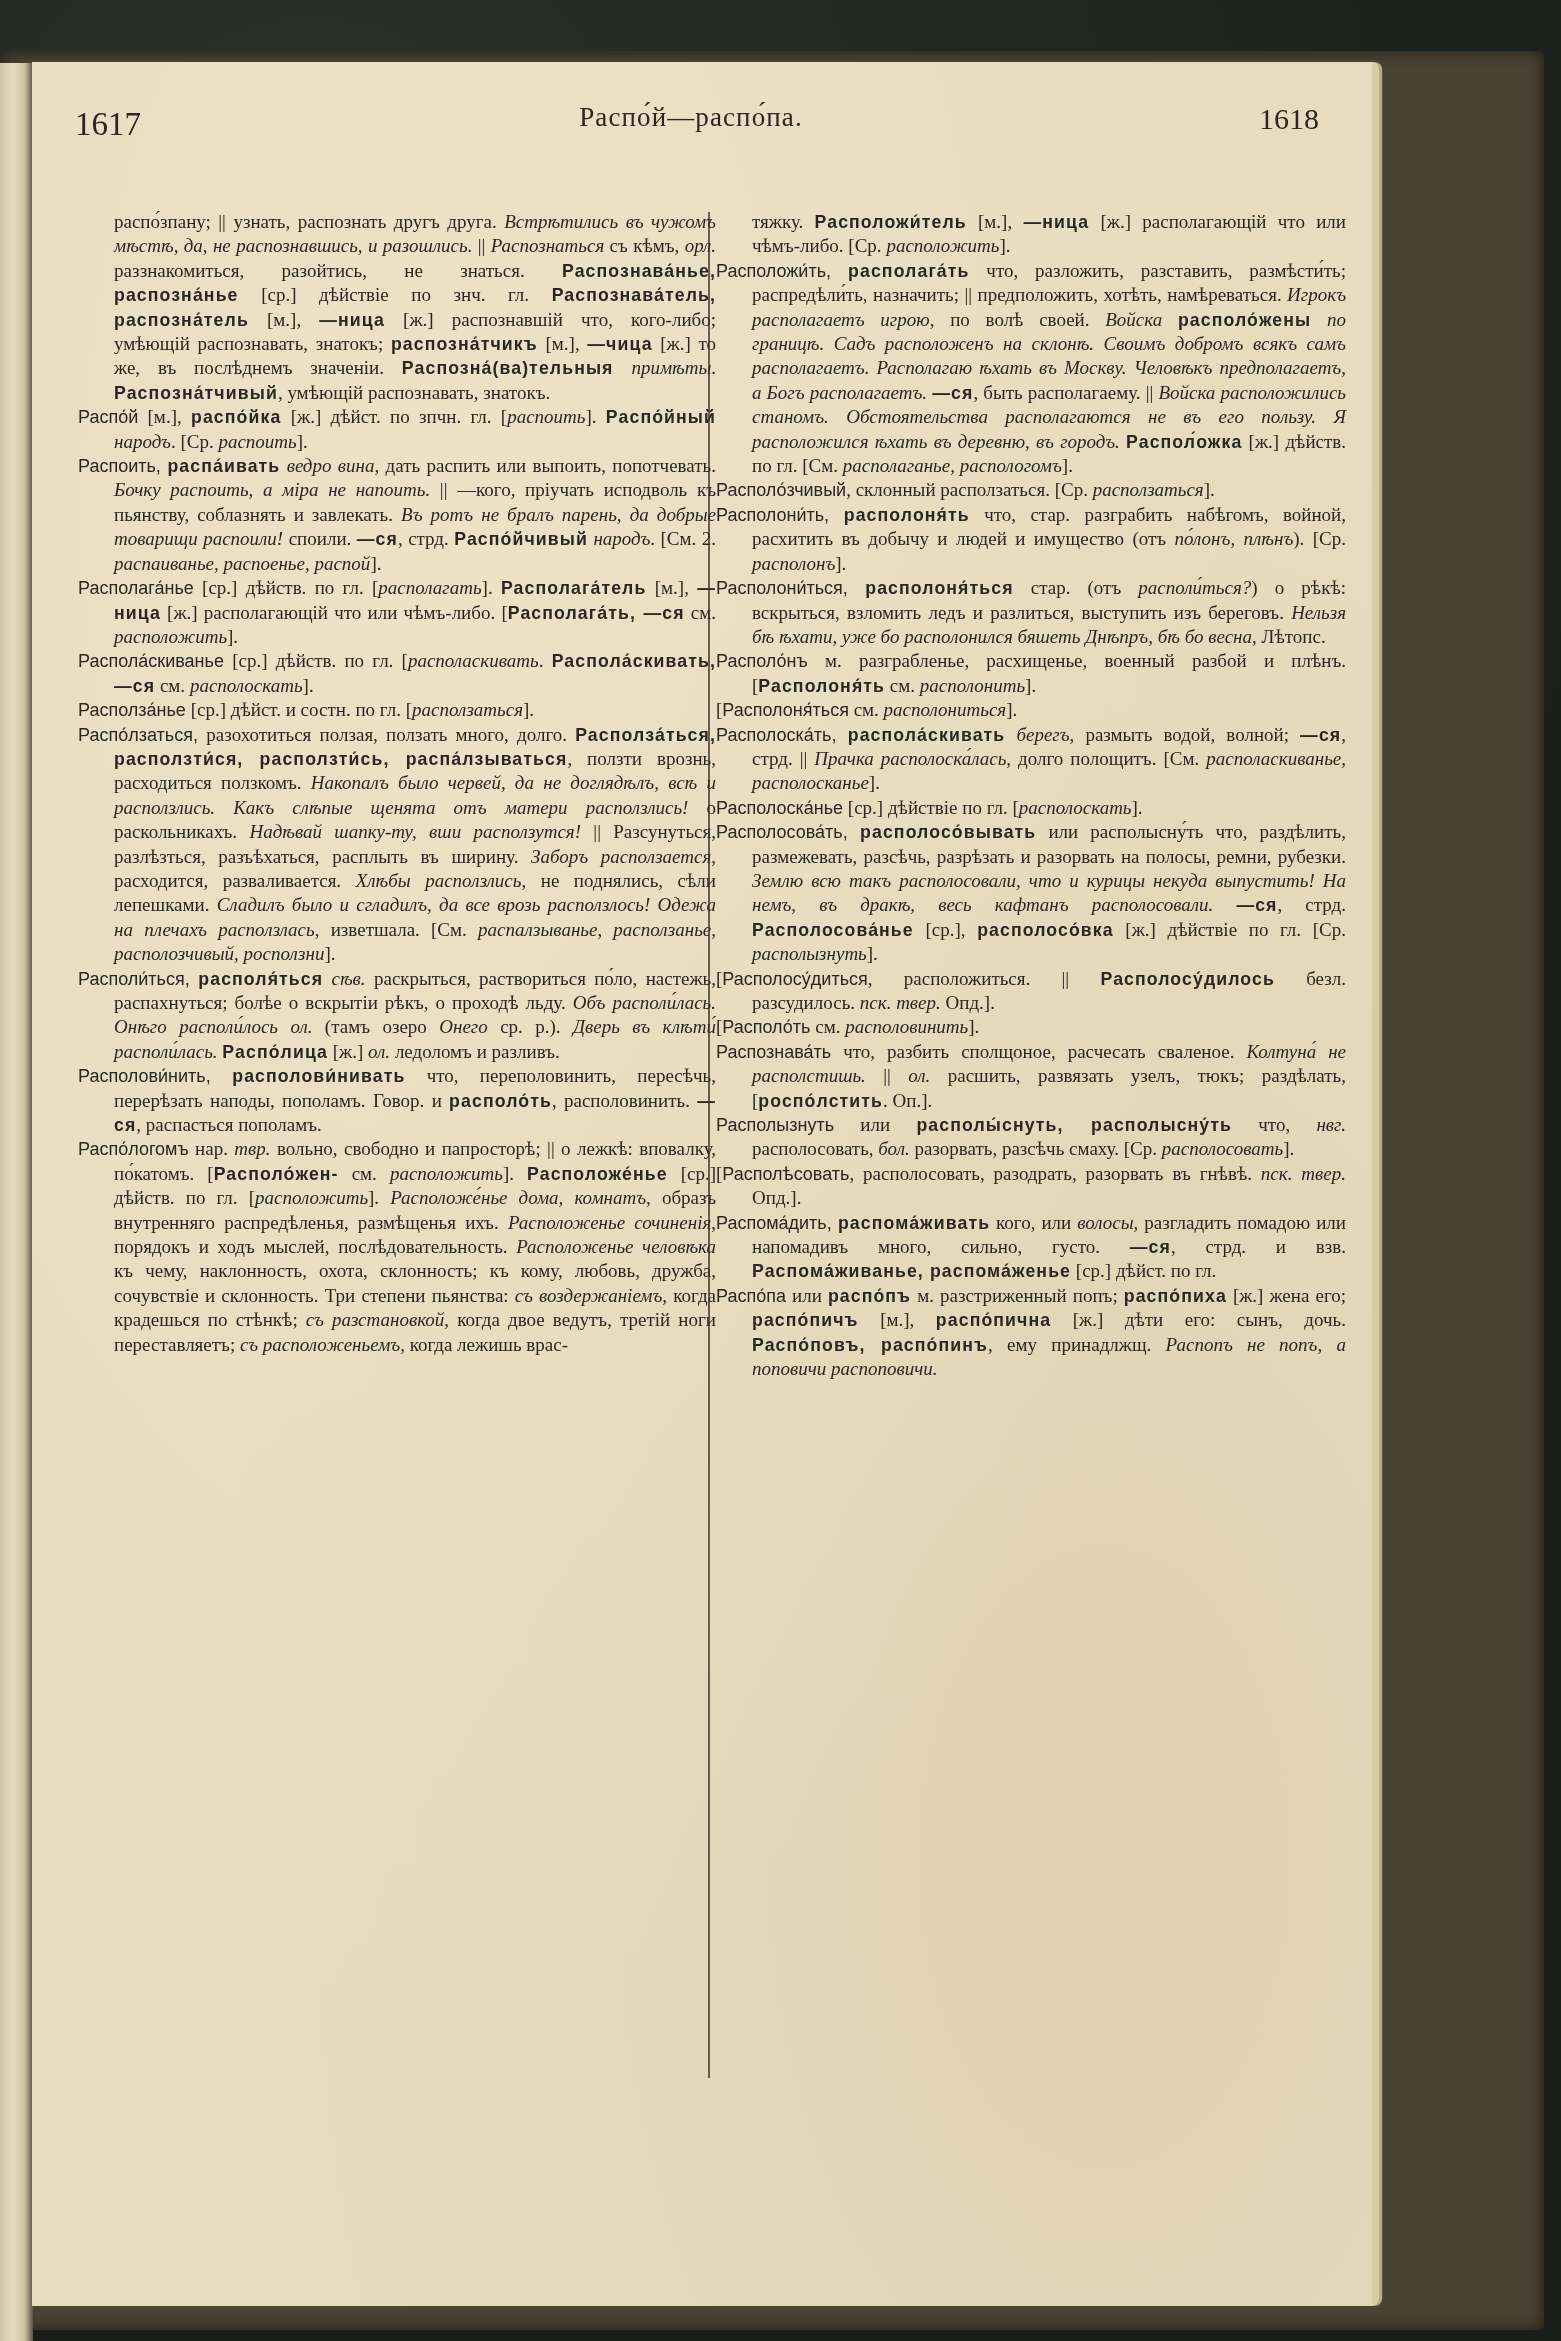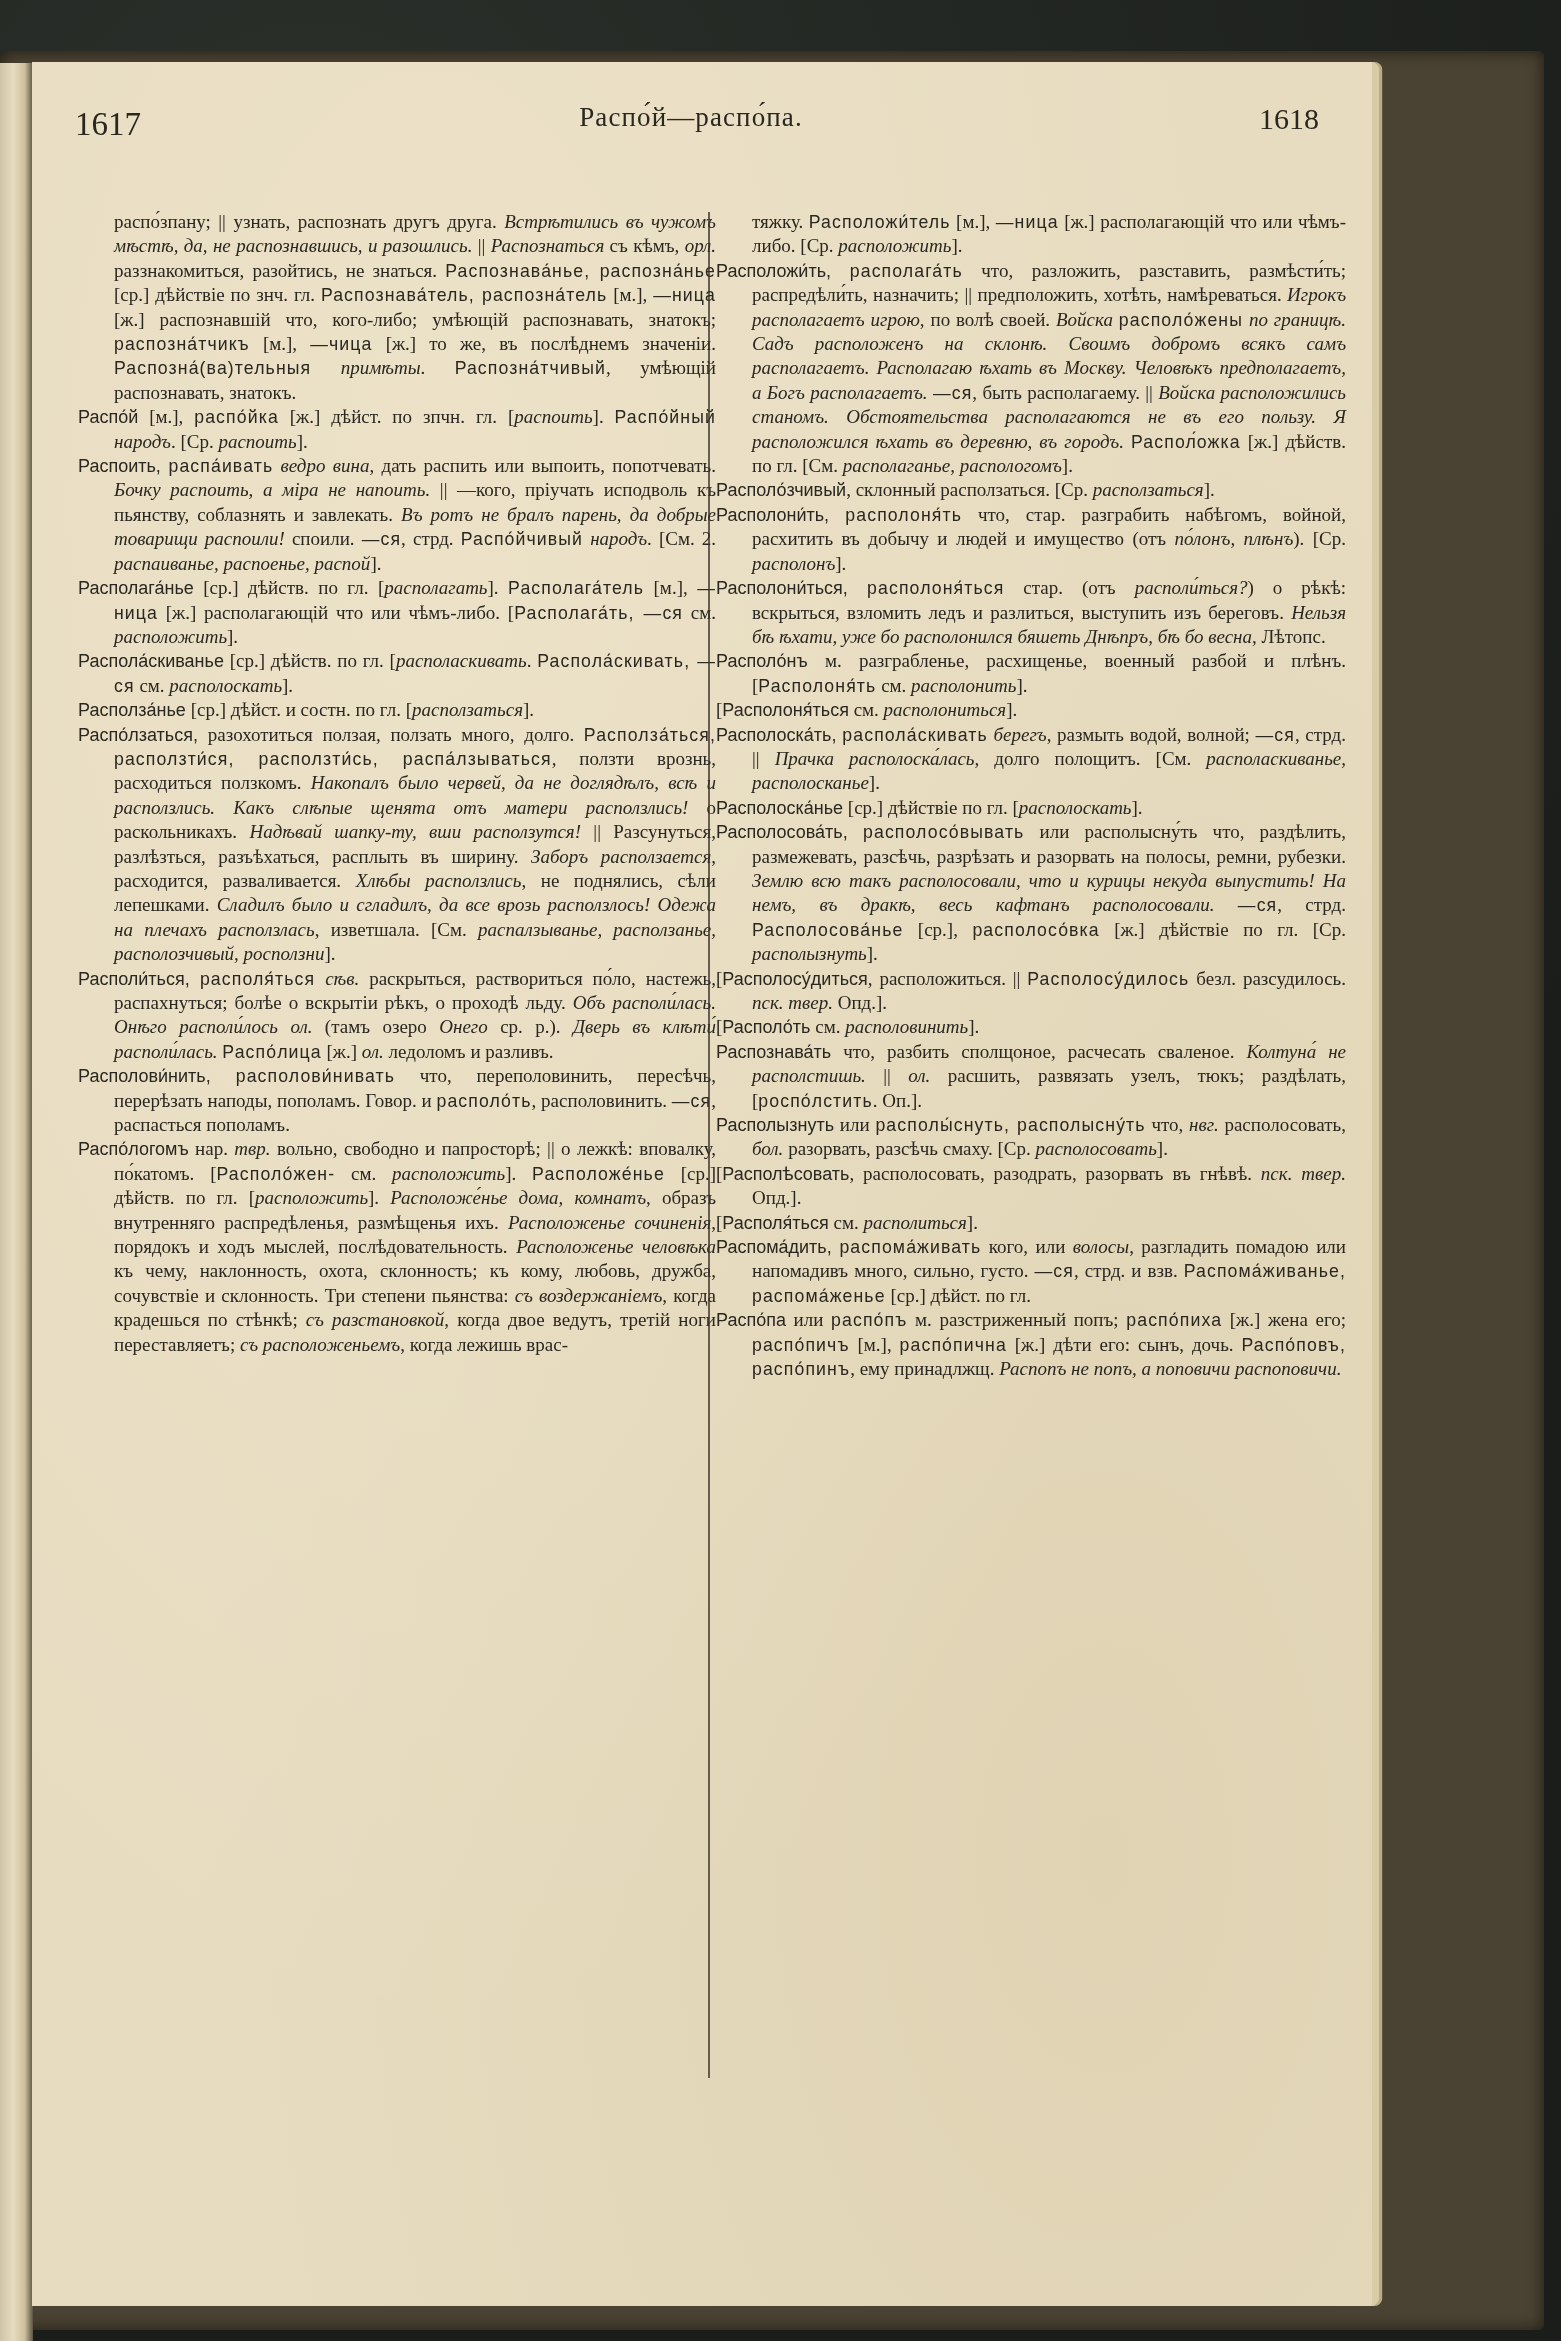--- a/index.html
+++ b/index.html
@@ -47,21 +47,21 @@
     font-family: "Liberation Serif", "DejaVu Serif", serif;
   }
   .col.left { left: 78px; width: 638px; }
   .col.right { left: 716px; width: 630px; }
   .col-rule {
     position: absolute; left: 708px; top: 212px; width: 1.6px; height: 1866px;
     background: #3a342b; opacity: .75;
   }
   .entry { margin: 0; padding-left: 36px; text-indent: -36px; }
   .entry.cont { text-indent: 0; }
-  .hw { font-family: "Liberation Sans", "DejaVu Sans", sans-serif; font-weight: normal; letter-spacing: 1.1px; font-size: 17.7px; }
+  .hw { font-family: "Liberation Sans", "DejaVu Sans", sans-serif; font-weight: bold; letter-spacing: 1.1px; font-size: 17.7px; }
   .hw-plain { font-family: "Liberation Sans", "DejaVu Sans", sans-serif; font-size: 18px; }
   .it { font-style: italic; }
 </style>
 </head>
 <body>
 
 <div class="cloth-edge"></div>
 <div class="left-leaves"></div>
 
 <div class="page"></div>
@@ -94,17 +94,16 @@
     <p class="entry"><span class="hw-plain">Располо́нъ</span><span> м. разграбленье, расхищенье, военный разбой и плѣнъ. [</span><span class="hw">Располоня́ть</span><span> см. </span><span class="it">располонить</span><span>].</span></p>
     <p class="entry"><span>[</span><span class="hw-plain">Располоня́ться</span><span> см. </span><span class="it">располониться</span><span>].</span></p>
     <p class="entry"><span class="hw-plain">Располоска́ть, </span><span class="hw">распола́скивать</span><span> </span><span class="it">берегъ</span><span>, размыть водой, волной; </span><span class="hw">—ся</span><span>, стрд. || </span><span class="it">Прачка располоска́лась</span><span>, долго полощитъ. [См. </span><span class="it">располаскиванье, располосканье</span><span>].</span></p>
     <p class="entry"><span class="hw-plain">Располоска́нье</span><span> [ср.] дѣйствіе по гл. [</span><span class="it">располоскать</span><span>].</span></p>
     <p class="entry"><span class="hw-plain">Располосова́ть, </span><span class="hw">располосо́вывать</span><span> или располысну́ть что, раздѣлить, размежевать, разсѣчь, разрѣзать и разорвать на полосы, ремни, рубезки. </span><span class="it">Землю всю такъ располосовали, что и курицы некуда выпустить! На немъ, въ дракѣ, весь кафтанъ располосовали.</span><span> </span><span class="hw">—ся</span><span>, стрд. </span><span class="hw">Располосова́нье</span><span> [ср.], </span><span class="hw">располосо́вка</span><span> [ж.] дѣйствіе по гл. [Ср. </span><span class="it">располызнуть</span><span>].</span></p>
     <p class="entry"><span>[</span><span class="hw-plain">Располосу́диться</span><span>, расположиться. || </span><span class="hw">Располосу́дилось</span><span> безл. разсудилось. </span><span class="it">пск. твер.</span><span> Опд.].</span></p>
     <p class="entry"><span>[</span><span class="hw-plain">Располо́ть</span><span> см. </span><span class="it">располовинить</span><span>].</span></p>
     <p class="entry"><span class="hw-plain">Распознава́ть</span><span> что, разбить сполщоное, расчесать сваленое. </span><span class="it">Колтуна́ не располстишь.</span><span> || </span><span class="it">ол.</span><span> расшить, развязать узелъ, тюкъ; раздѣлать, [</span><span class="hw">роспо́лстить</span><span>. Оп.].</span></p>
     <p class="entry"><span class="hw-plain">Располызнуть</span><span> или </span><span class="hw">располы́снуть, располысну́ть</span><span> что, </span><span class="it">нвг.</span><span> располосовать, </span><span class="it">бол.</span><span> разорвать, разсѣчь смаху. [Ср. </span><span class="it">располосовать</span><span>].</span></p>
     <p class="entry"><span>[</span><span class="hw-plain">Располѣсовать</span><span>, располосовать, разодрать, разорвать въ гнѣвѣ. </span><span class="it">пск. твер.</span><span> Опд.].</span></p>
-    <p class="entry"><span>[</span><span class="hw-plain">Располя́ться</span><span> см. </span><span class="it">располиться</span><span>].</span></p>
     <p class="entry"><span class="hw-plain">Распома́дить, </span><span class="hw">распома́живать</span><span> кого, или </span><span class="it">волосы</span><span>, разгладить помадою или напомадивъ много, сильно, густо. </span><span class="hw">—ся</span><span>, стрд. и взв. </span><span class="hw">Распома́живанье, распома́женье</span><span> [ср.] дѣйст. по гл.</span></p>
     <p class="entry"><span class="hw-plain">Распо́па</span><span> или </span><span class="hw">распо́пъ</span><span> м. разстриженный попъ; </span><span class="hw">распо́пиха</span><span> [ж.] жена его; </span><span class="hw">распо́пичъ</span><span> [м.], </span><span class="hw">распо́пична</span><span> [ж.] дѣти его: сынъ, дочь. </span><span class="hw">Распо́повъ, распо́пинъ</span><span>, ему принадлжщ. </span><span class="it">Распопъ не попъ, а поповичи распоповичи.</span></p>
   </div>
 
 
 </body></html>

